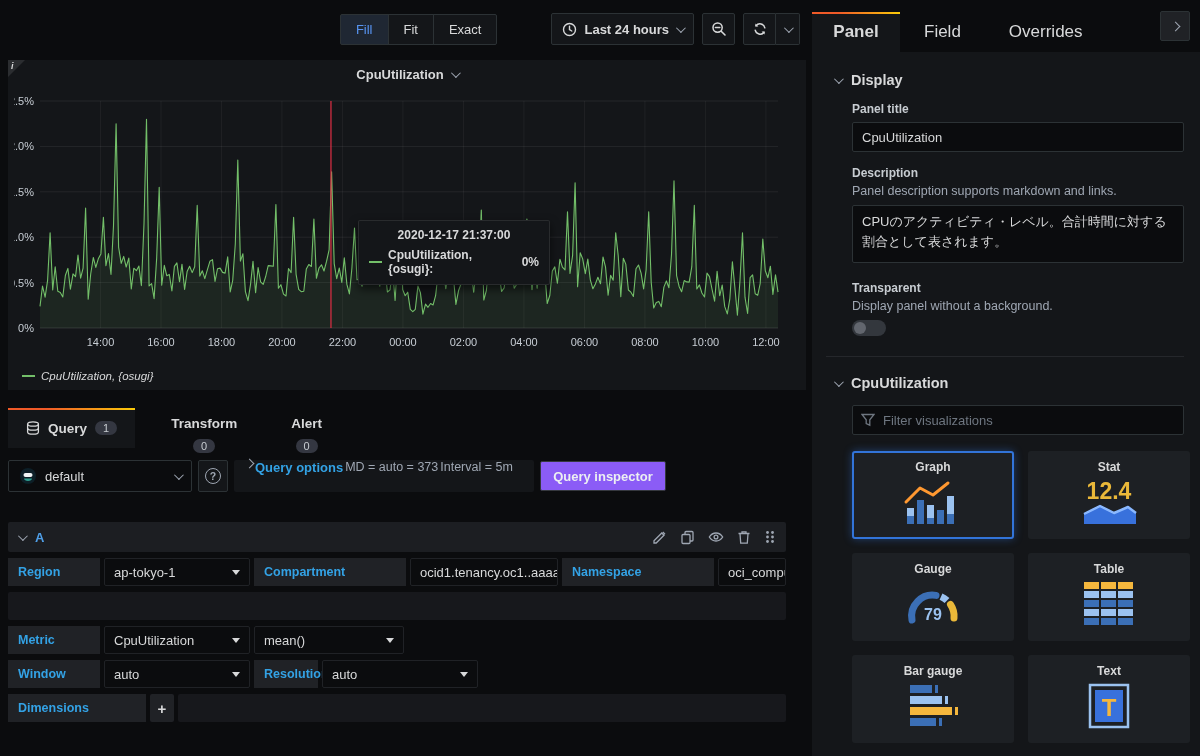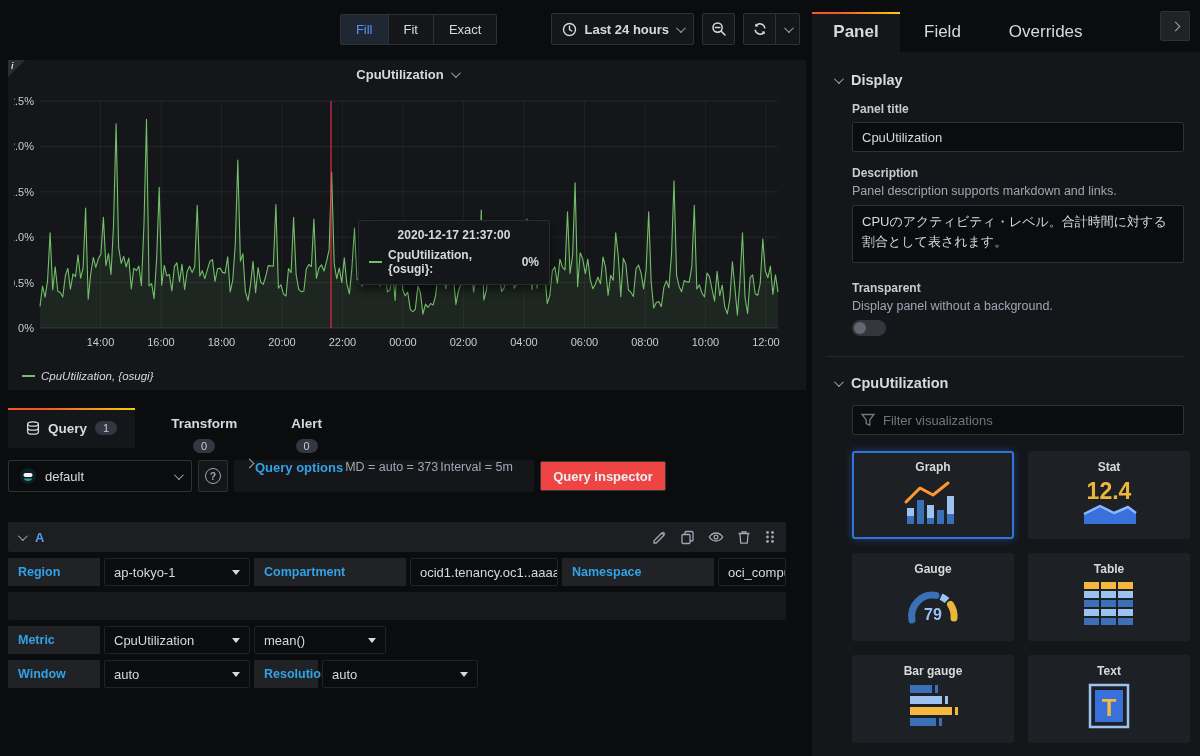--- a/index.html
+++ b/index.html
@@ -71,21 +71,21 @@
                display:flex; align-items:center; gap:8px; padding:0 10px; font-size:13px; }
   #ds-select .chev { margin-left:auto; }
   #help-btn { width:30px; height:32px; background:#141619; border:1px solid #2c3235; border-radius:2px;
               display:flex; align-items:center; justify-content:center; }
   #help-btn .q { width:16px; height:16px; border:1.4px solid #9fa7b3; border-radius:50%; color:#9fa7b3;
                  font-size:10.5px; font-weight:bold; display:flex; align-items:center; justify-content:center; }
   #qopts { flex:1; height:32px; background:#141619; border-radius:2px; display:flex; align-items:flex-start;
            gap:2px; padding:0 12px; font-size:12.5px; }
   #qopts .lbl { color:#33a2e5; font-weight:bold; font-size:13px; }
   #qopts .meta { color:#9fa7b3; }
-  #query-inspector { width:126px; height:30px; background:#ef4444; border:1px solid #35383e; border-radius:2px;
+  #query-inspector { width:126px; height:30px; background:#8b5cf6; border:1px solid #35383e; border-radius:2px;
                      font-size:13px; font-weight:bold; color:#eceff2; display:flex; align-items:center; justify-content:center; }
 
   
   #query-a { position:absolute; left:8px; top:522px; width:778px; }
   #qa-header { height:30px; background:#1c1e22; border-radius:2px; display:flex; align-items:center;
                gap:10px; padding:0 10px; }
   #qa-header .qname { color:#4f9fe8; font-size:13px; font-weight:bold; }
   #qa-actions { margin-left:auto; display:flex; align-items:center; gap:13px; }
   #qa-actions svg { display:block; }
   .qrow { display:flex; gap:4px; margin-top:6px; height:28px; }
@@ -344,39 +344,46 @@
     </div>
 
     <div class="spacer-row"></div>
 
     <div class="qrow">
       <div class="qlabel" style="width:92px">Metric</div>
       <div class="qselect" style="width:146px">
         <span>CpuUtilization</span>
           <span class="caret"></span>
       </div>
-      <div class="qselect" style="width:132px">
+      <div class="qselect" style="width:150px">
         <span>mean()</span>
           <span class="caret"></span>
       </div>
     </div>
 
     <div class="qrow">
       <div class="qlabel" style="width:92px">Window</div>
       <div class="qselect" style="width:146px">
         <span>auto</span>
           <span class="caret"></span>
       </div>
       <div class="qlabel" style="width:64px">Resolution</div>
       <div class="qselect" style="width:156px">
         <span>auto</span>
           <span class="caret"></span>
       </div>
     </div>
 
+    <div class="qrow">
+      <div class="qlabel" style="width:138px">Dimensions</div>
+      <div id="plus-btn">
+          <span>+</span>
+        </div>
+      <div class="fill-bar"></div>
+    </div>
   </div>
 </div>
 
 <div id="options-pane">
   <div id="pane-tabbar">
     <div class="ptab active">
         <span>Panel</span>
       </div>
     <div class="ptab">
         <span>Field</span>

